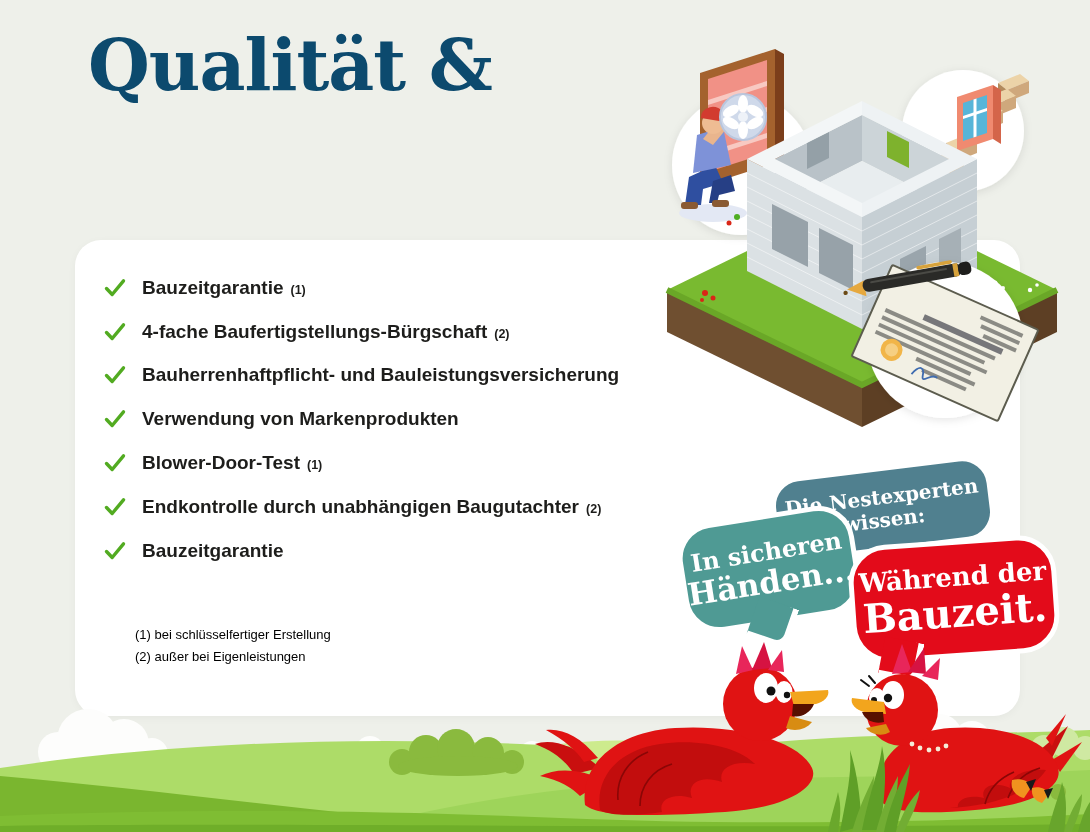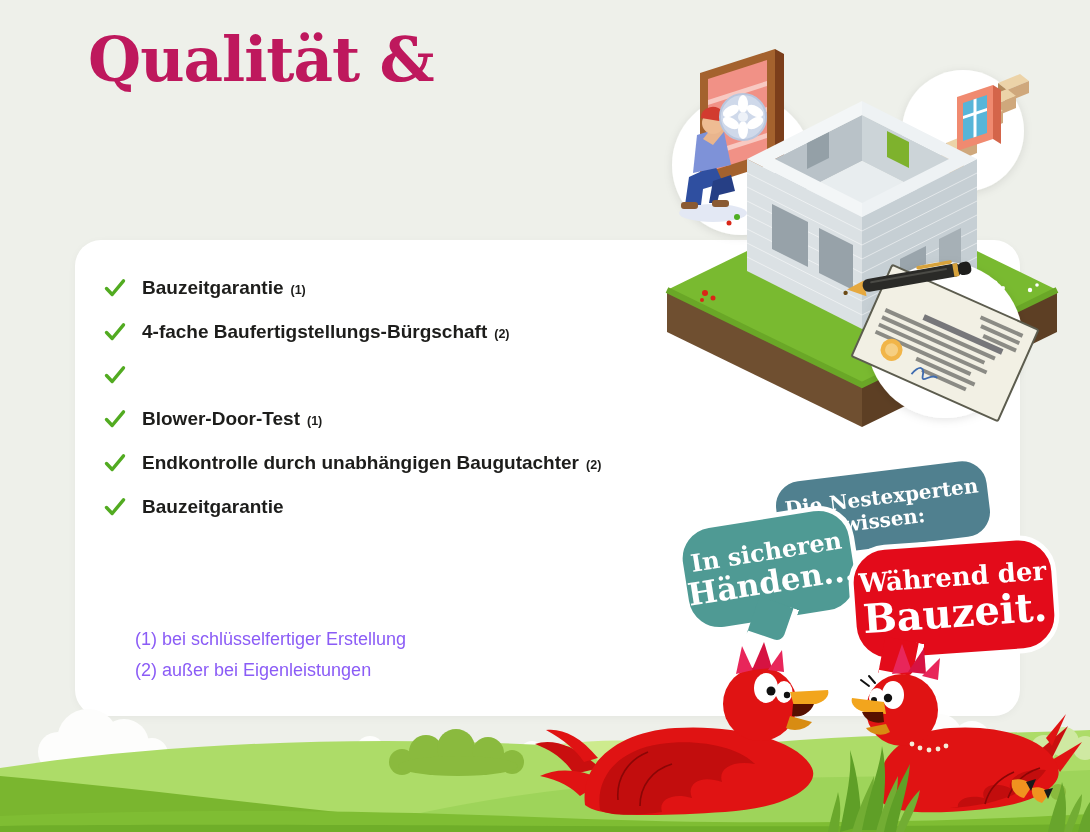--- a/index.html
+++ b/index.html
@@ -4,37 +4,37 @@
 <style>
   html,body{margin:0;padding:0;}
   .stage{
     position:relative;width:1090px;height:832px;overflow:hidden;
     background:#eef0ea;font-family:"Liberation Sans",sans-serif;
   }
   
   .title{
     position:absolute;left:88px;top:24px;z-index:6;
     font-family:"DejaVu Serif",serif;font-weight:bold;
-    font-size:61px;line-height:1.17;color:#be185d;letter-spacing:-1px;
+    font-size:71px;line-height:1.17;color:#0c4a6e;letter-spacing:-1px;
     white-space:nowrap;
   }
   
   .card{
     position:absolute;left:75px;top:240px;width:945px;height:476px;
     background:#ffffff;border-radius:26px;z-index:5;
     box-shadow:0 2px 8px rgba(0,0,0,0.04);
   }
   .checklist{position:absolute;left:28px;top:26px;margin:0;padding:0;list-style:none;}
   .ck-row{display:flex;align-items:center;height:43.8px;white-space:nowrap;}
   .ck-check{width:24px;height:24px;margin-right:15px;flex:none;}
   .ck-text{font-weight:bold;font-size:19px;color:#1d1d1b;}
   .ck-note{font-weight:bold;font-size:12.5px;color:#1d1d1b;margin-left:7px;}
   .footnotes{
     position:absolute;left:60px;top:384px;
-    font-size:18px;color:#8b5cf6;line-height:1.7;white-space:nowrap;
+    font-size:13px;color:#000000;line-height:1.7;white-space:nowrap;
   }
   
   .illustration{position:absolute;left:605px;top:5px;width:485px;height:435px;z-index:10;}
   .landscape{position:absolute;left:0;top:640px;width:1090px;height:192px;z-index:30;}
   
   .bubble{
     position:absolute;color:#fff;text-align:center;
     font-family:"DejaVu Serif",serif;font-weight:bold;
     border:5px solid #fff;display:flex;flex-direction:column;
     justify-content:center;white-space:nowrap;
@@ -88,20 +88,27 @@
       <li class="ck-row">
         <svg class="ck-check" viewBox="0 0 24 24">
             <path d="M3.5 12.5 L9.2 18.5 L20.5 4.8" fill="none" stroke="#52ab21" stroke-width="3.4" stroke-linecap="round" stroke-linejoin="round"></path>
           </svg>
         <span><span class="ck-text">4-fache Baufertigstellungs-Bürgschaft</span><span class="ck-note">(2)</span></span>
       </li>
       <li class="ck-row">
         <svg class="ck-check" viewBox="0 0 24 24">
             <path d="M3.5 12.5 L9.2 18.5 L20.5 4.8" fill="none" stroke="#52ab21" stroke-width="3.4" stroke-linecap="round" stroke-linejoin="round"></path>
           </svg>
+        <span><span class="ck-text">Bauherrenhaftpflicht- und Bauleistungsversicherung</span><span class="ck-note"></span></span>
+      </li>
+      <li class="ck-row">
+        <svg class="ck-check" viewBox="0 0 24 24">
+            <path d="M3.5 12.5 L9.2 18.5 L20.5 4.8" fill="none" stroke="#52ab21" stroke-width="3.4" stroke-linecap="round" stroke-linejoin="round"></path>
+          </svg>
+        <span><span class="ck-text">Verwendung von Markenprodukten</span><span class="ck-note"></span></span>
       </li>
       <li class="ck-row">
         <svg class="ck-check" viewBox="0 0 24 24">
             <path d="M3.5 12.5 L9.2 18.5 L20.5 4.8" fill="none" stroke="#52ab21" stroke-width="3.4" stroke-linecap="round" stroke-linejoin="round"></path>
           </svg>
         <span><span class="ck-text">Blower-Door-Test</span><span class="ck-note">(1)</span></span>
       </li>
       <li class="ck-row">
         <svg class="ck-check" viewBox="0 0 24 24">
             <path d="M3.5 12.5 L9.2 18.5 L20.5 4.8" fill="none" stroke="#52ab21" stroke-width="3.4" stroke-linecap="round" stroke-linejoin="round"></path>

